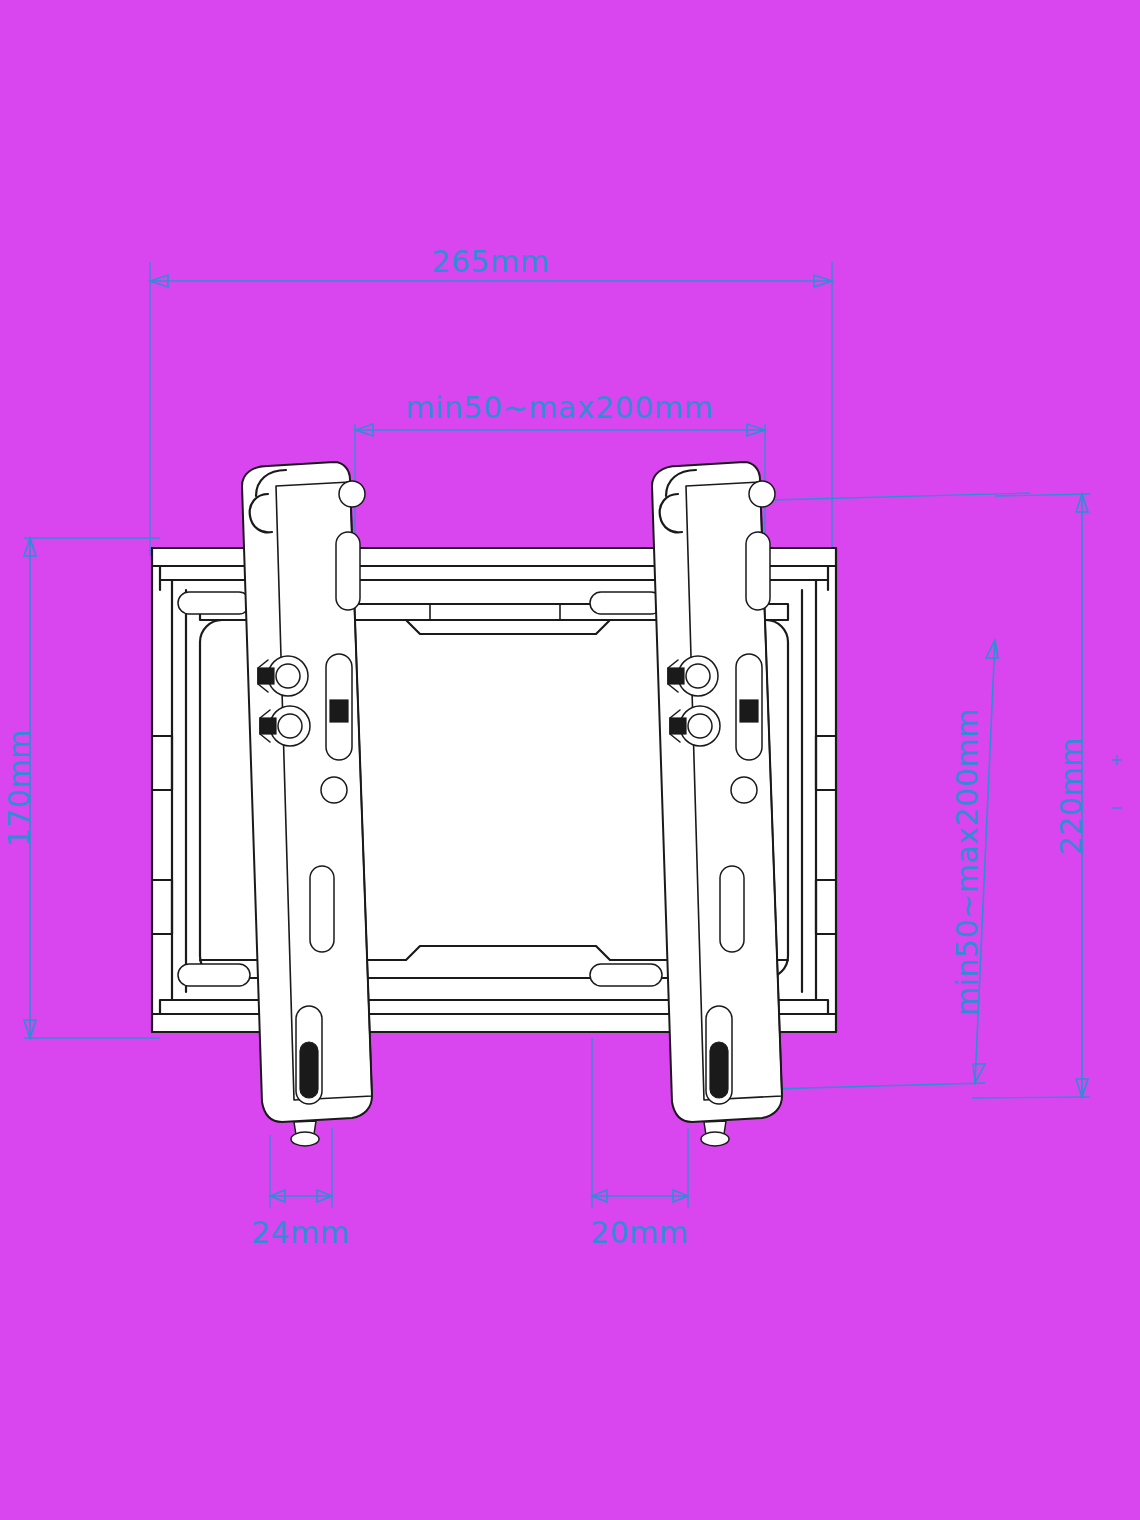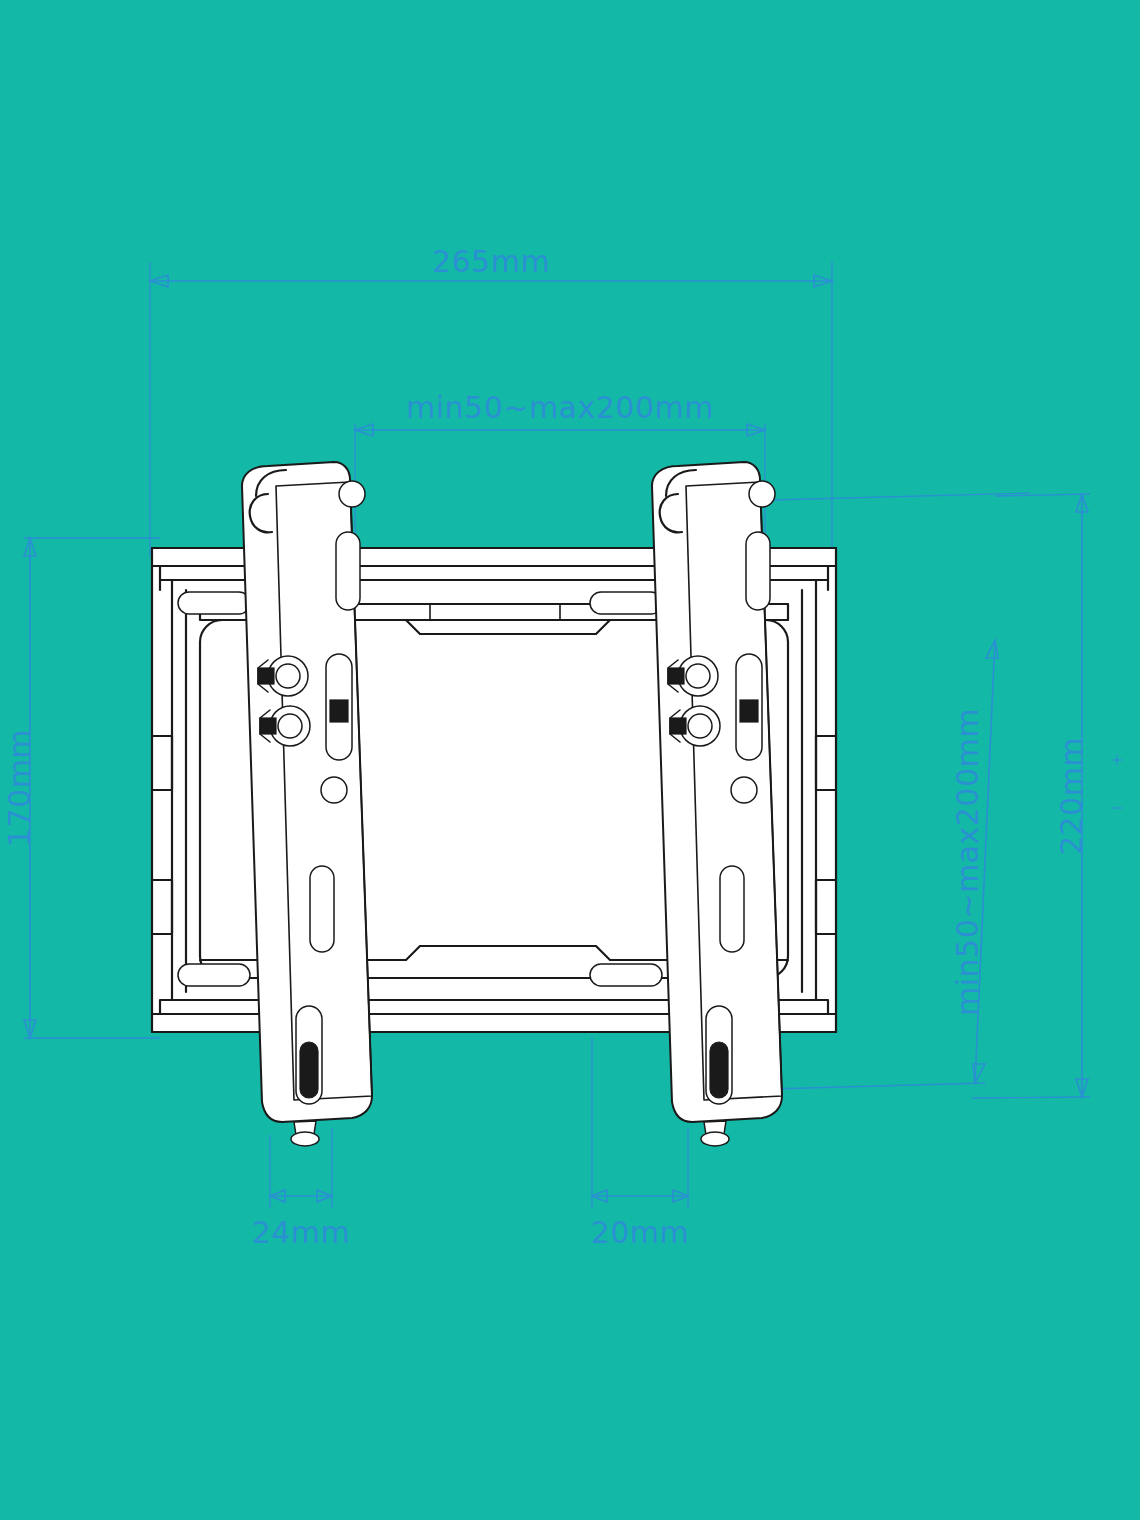--- a/index.html
+++ b/index.html
@@ -10,21 +10,21 @@
   body {
     width: 1140px;
     height: 1520px;
     font-family: "DejaVu Sans", sans-serif;
     overflow: hidden;
   }
   #stage {
     position: relative;
     width: 1140px;
     height: 1520px;
-    background: #14b8a6;
+    background: #d946ef;
   }
   #stage svg {
     position: absolute;
     left: 0;
     top: 0;
   }
   .dim-text {
     fill: #2b8fd4;
     font-family: "DejaVu Sans", sans-serif;
     font-size: 30px;

